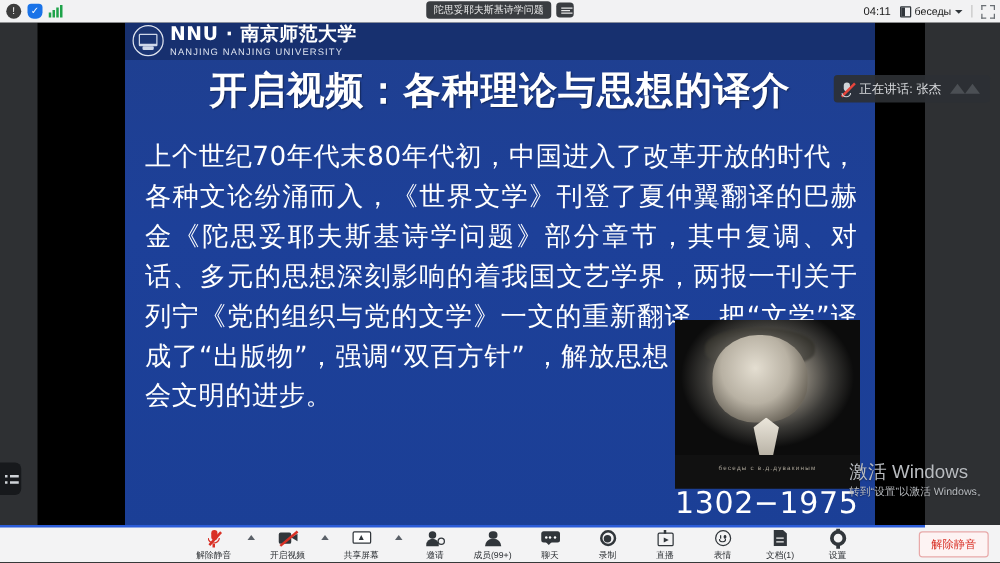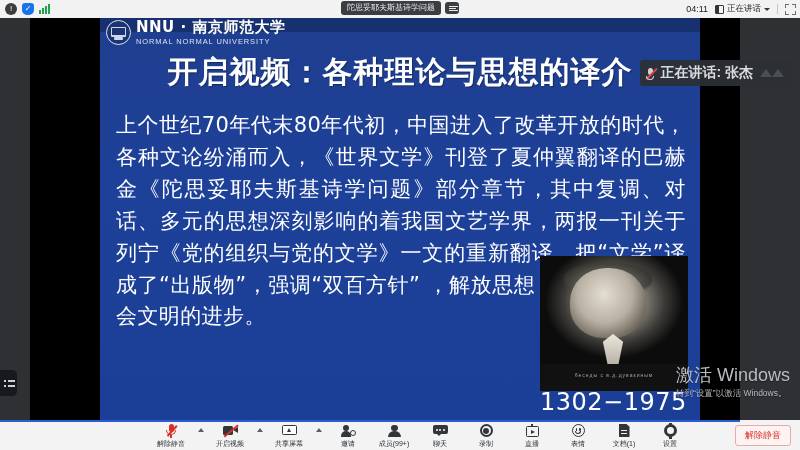--- a/index.html
+++ b/index.html
@@ -56,21 +56,21 @@
   .fs-ic span:nth-child(4){right:0;bottom:0;border-left:none;border-top:none;}
 
   
   .stage{position:absolute;left:0;top:18px;width:800px;height:402px;background:#2e3033;overflow:hidden;}
   .shared-black{position:absolute;left:30px;top:0;width:710px;height:402px;background:#000;}
 
   
   .slide{position:absolute;left:100px;top:0px;width:600px;height:415px;
          background:linear-gradient(180deg,#1f3f8f 0%,#1d4099 40%,#1b3f96 100%);
          overflow:hidden;}
-  .slide-head{position:absolute;left:0;top:0;width:600px;height:14px;background:#17306f;}
+  .slide-head{position:absolute;left:0;top:0;width:600px;height:30px;background:#17306f;}
   .logo-wrap{position:absolute;left:6px;top:2px;display:flex;align-items:center;gap:5px;}
   .logo-seal{width:23px;height:23px;border-radius:50%;border:1.4px solid #dfe4ef;
              background:#1b3573;position:relative;}
   .logo-seal:before{content:"";position:absolute;left:4px;top:6px;right:4px;height:7px;
                     border:1px solid #cfd8ea;border-bottom:2px solid #cfd8ea;border-radius:1px;}
   .logo-seal:after{content:"";position:absolute;left:7px;bottom:4px;right:7px;height:3px;
                    background:#cfd8ea;border-radius:1px;}
   .logo-txt{display:flex;flex-direction:column;line-height:1;}
   .logo-cn{font-size:15px;font-weight:bold;color:#ffffff;letter-spacing:.5px;
            white-space:nowrap;font-family:"DejaVu Sans",sans-serif;}
@@ -105,35 +105,35 @@
            font-family:"DejaVu Serif",serif;text-shadow:0 1px 0 #000;}
   .bk-sub{position:absolute;left:0;bottom:13px;width:148px;text-align:center;
           font-size:5px;color:#a8a296;letter-spacing:1px;}
   .bk-years{position:absolute;right:14px;top:370px;width:146px;text-align:left;
             font-size:24px;color:#ffffff;letter-spacing:.5px;
             font-family:"DejaVu Sans",sans-serif;}
 
   
   .watermark{position:absolute;right:10px;bottom:22px;text-align:left;
              color:#b9bcc0;text-shadow:0 1px 1px rgba(0,0,0,.4);pointer-events:none;z-index:30;}
-  .wm1{font-size:18px;line-height:1.15;}
+  .wm1{font-size:15px;line-height:1.15;}
   .wm2{font-size:8.5px;line-height:1.2;margin-top:2px;}
 
   
   .speaker{position:absolute;right:8px;top:42px;display:flex;align-items:center;gap:5px;
            background:rgba(45,48,52,.92);border-radius:3px;padding:4px 8px 4px 5px;z-index:35;}
   .mic-off{width:10px;height:13px;position:relative;}
   .mic-off:before{content:"";position:absolute;left:2.5px;top:1px;width:5px;height:7px;
                   border-radius:2.5px;background:#cfd3d7;}
   .mic-off:after{content:"";position:absolute;left:1px;bottom:0;width:8px;height:4px;
                  border:1.2px solid #cfd3d7;border-top:none;border-radius:0 0 4px 4px;box-sizing:border-box;}
   .mic-slash{position:absolute;left:-1px;top:-1px;width:14px;height:15px;}
   .mic-slash:after{content:"";position:absolute;left:0;top:7px;width:15px;height:1.6px;
                    background:#e8453c;transform:rotate(-45deg);transform-origin:center;}
-  .sp-text{font-size:14px;color:#d8dadd;white-space:nowrap;font-weight:bold;}
+  .sp-text{font-size:10px;color:#d8dadd;white-space:nowrap;}
   .sp-wave{display:flex;align-items:flex-end;gap:0px;margin-left:2px;}
   .sp-wave i{display:block;width:0;height:0;border-left:6px solid transparent;
              border-right:6px solid transparent;border-bottom:8px solid #4b4f54;}
 
   
   .left-handle{position:absolute;left:0;top:352px;width:17px;height:26px;
                background:#17191c;border-radius:0 5px 5px 0;display:flex;flex-direction:column;
                justify-content:center;gap:3px;padding-left:4px;box-sizing:border-box;z-index:36;}
   .left-handle .row{display:flex;align-items:center;gap:2px;}
   .left-handle .dot{width:2px;height:2px;background:#cfd3d7;}
@@ -231,21 +231,21 @@
         <i></i>
           <i></i>
           <i></i>
       </span>
     </div>
 
     <div class="tb-right">
       <span class="tb-time">04:11</span>
       <span class="tb-view">
         <span class="view-ic"></span>
-        <span>正在讲话</span>
+        <span>беседы</span>
         <span class="caret"></span>
       </span>
       <span class="sep"></span>
       <span class="fs-ic">
         <span></span>
           <span></span>
           <span></span>
           <span></span>
       </span>
     </div>
@@ -254,21 +254,21 @@
   <div class="stage">
     <div class="shared-black"></div>
 
     <div class="slide">
 
       <div class="slide-head">
         <div class="logo-wrap">
           <div class="logo-seal"></div>
           <div class="logo-txt">
             <span class="logo-cn">NNU · 南京师范大学</span>
-            <span class="logo-en">NORMAL NORMAL UNIVERSITY</span>
+            <span class="logo-en">NANJING NANJING UNIVERSITY</span>
           </div>
         </div>
       </div>
 
       <div class="slide-title">开启视频：各种理论与思想的译介</div>
 
       <div class="slide-body">
         <p>上个世纪70年代末80年代初，中国进入了改革开放的时代，各种文论纷涌而入，《世界文学》刊登了夏仲翼翻译的巴赫金《陀思妥耶夫斯基诗学问题》部分章节，其中复调、对话、多元的思想深刻影响的着我国文艺学界，两报一刊关于列宁《党的组织与党的文学》一文的重新翻译，把“文学”译成了“出版物”，强调“双百方针” ，解放思想，推动着我国社会文明的进步。</p>
       </div>
 

